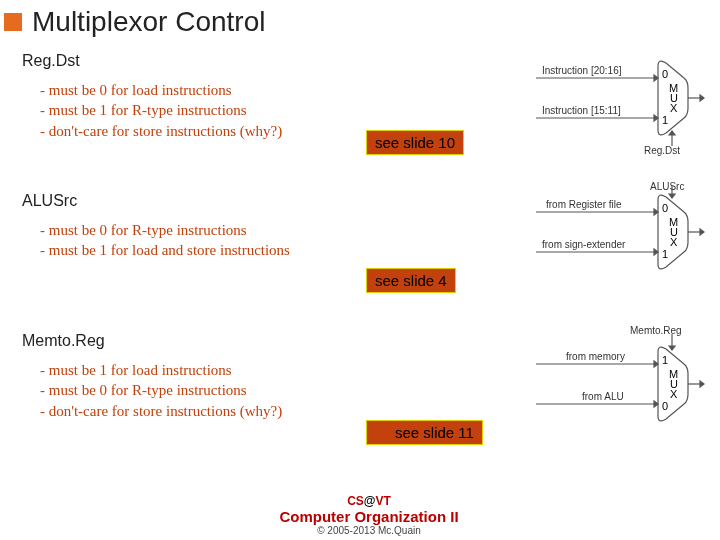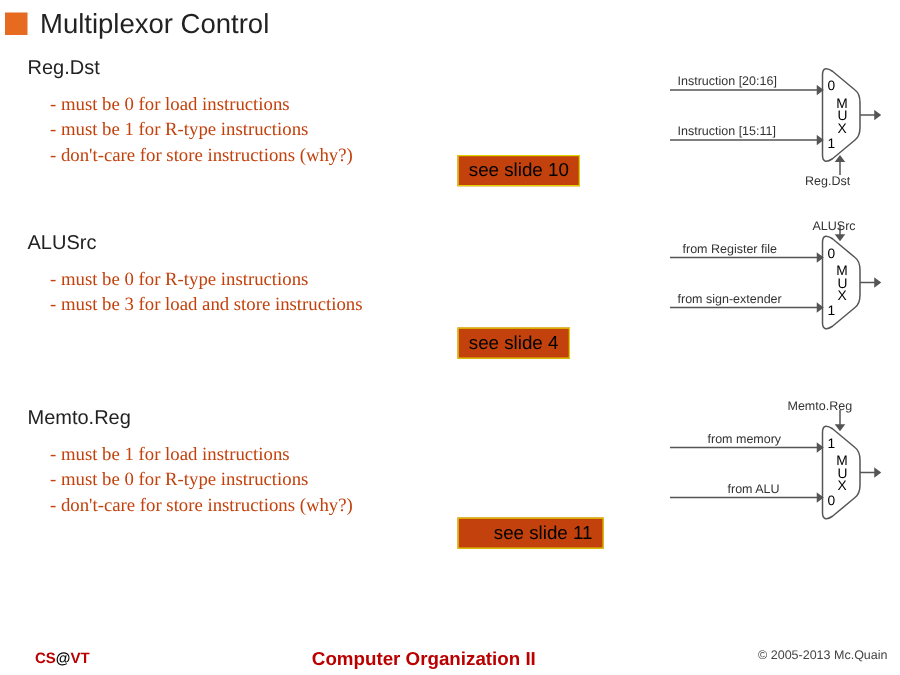--- a/index.html
+++ b/index.html
@@ -17,21 +17,21 @@
     padding: 6px 0 10px 4px;
   }
   .orange-sq {
     width: 18px;
     height: 18px;
     background: #e66a1f;
     margin-right: 10px;
     flex-shrink: 0;
   }
   .title {
-    font-size: 22px;
+    font-size: 28px;
     color: #222;
   }
   .hdr-right {
     margin-left: auto;
     margin-right: 8px;
     font-size: 17px;
     color: #222;
   }
   .hdr-right .pg { margin-left: 6px; }
   .content {
@@ -69,23 +69,24 @@
   .diagram {
     position: absolute;
     right: 6px;
     width: 180px;
   }
   .diag-svg { display: block; }
   .footer {
     position: absolute;
     left: 0; right: 0; bottom: 4px;
     display: flex;
-    align-items: flex-start;
+    align-items: center;
     padding: 0 10px 0 28px;
     font-size: 12px;
+    flex-direction: column;
   }
   .foot-left { color: #b00; font-weight: bold; }
   .foot-left .at { color: #000; }
   .foot-left .vt { color: #b00; }
   .foot-center {
     flex: 1;
     text-align: center;
     color: #b00;
     font-weight: bold;
     font-size: 15px;
@@ -133,21 +134,21 @@
         <text x="144" y="64" font-size="11" fill="#000">X</text>
         <text x="118" y="106" font-size="10" fill="#333">Reg.Dst</text>
       </svg>
     </div>
   </div>
 
   <div class="row" style="min-height:120px;">
     <div class="section-title">ALUSrc</div>
     <div class="bullets">
       <div>must be 0 for R-type instructions</div>
-      <div>must be 3 for load and store instructions</div>
+      <div>must be 1 for load and store instructions</div>
     </div>
     <div class="see-slide" style="left:340px; top:76px;">see slide 4</div>
     <div class="diagram" style="top:-10px;">
       <svg class="diag-svg" width="180" height="110" viewBox="0 0 180 110">
         <g stroke="#555" stroke-width="1.2" fill="none">
           <path d="M132 18 L132 82 Q132 90 140 85 L158 70 Q162 67 162 60 L162 40 Q162 33 158 30 L140 15 Q132 10 132 18 Z" fill="#fff"></path>
           <line x1="10" y1="30" x2="132" y2="30"></line>
           <polygon points="128,27 132,30 128,33" fill="#555"></polygon>
           <line x1="10" y1="70" x2="132" y2="70"></line>
           <polygon points="128,67 132,70 128,73" fill="#555"></polygon>

